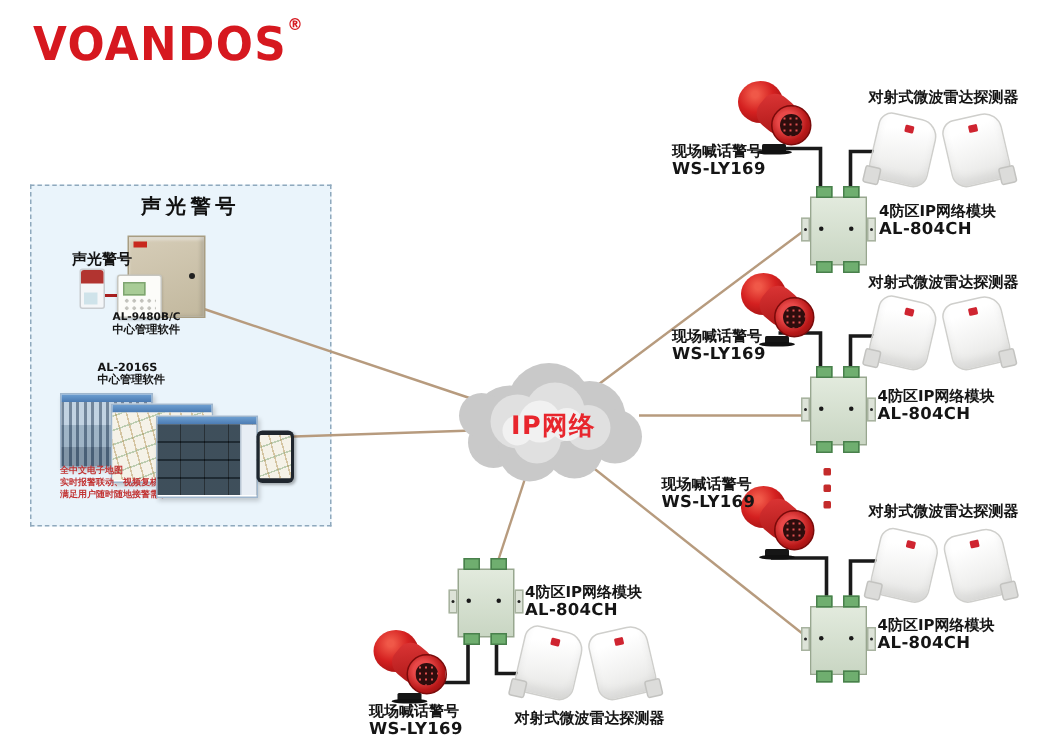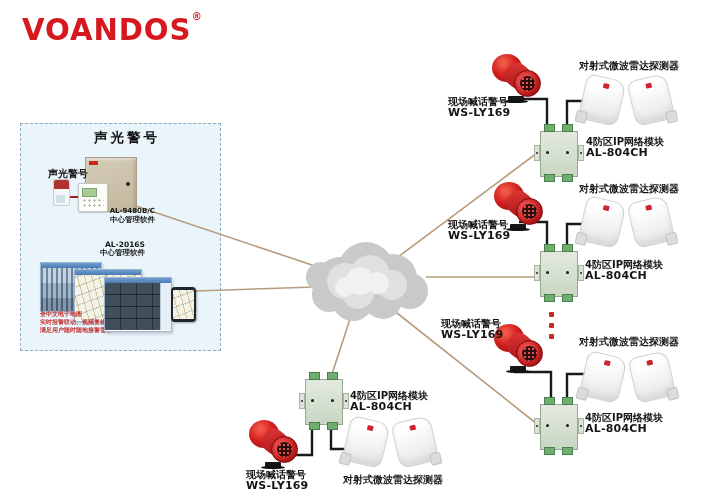--- a/index.html
+++ b/index.html
@@ -3,21 +3,21 @@
 <meta charset="utf-8">
 <style>
   html,body{margin:0;padding:0;}
   body{width:707px;height:500px;background:#ffffff;font-family:"DejaVu Sans",sans-serif;overflow:hidden;}
   #canvas{position:relative;width:707px;height:500px;background:#fff;}
   .abs{position:absolute;}
   .lbl{position:absolute;font-weight:bold;color:#151515;white-space:nowrap;line-height:1.12;}
   .lbl-cn{font-size:10px;}
   .lbl-model{font-size:11px;letter-spacing:.2px;}
   .lbl-tiny{font-size:10px;}
-  .ctr{text-align:right;}
+  .ctr{text-align:left;}
 
   
   .logo-en{position:absolute;left:22px;top:10px;font-size:31px;font-weight:900;color:#d6181f;letter-spacing:1px;transform:scaleX(.94);transform-origin:left;}
   .logo-reg{font-size:11px;vertical-align:20px;font-weight:bold;}
   .logo-cn{position:absolute;left:37px;top:42px;font-size:20px;font-weight:bold;color:#111;letter-spacing:9px;}
   .title{position:absolute;left:238px;top:48px;font-size:15px;font-weight:bold;color:#0d0d0d;letter-spacing:2.5px;}
 
   
   .center-box{position:absolute;left:20px;top:123px;width:199px;height:226px;border:1px dashed #8fa9bd;background:#eaf4fb;}
   .center-title{position:absolute;left:94px;top:129px;font-size:13.5px;font-weight:bold;letter-spacing:3px;color:#111;}
@@ -163,20 +163,21 @@
   <div class="phone" style="z-index:4;">
       <div class="phone-screen mapbg"></div>
     </div>
 
   <div class="features" style="z-index:3;">
     <div>全中文电子地图</div>
     <div>实时报警联动、视频复核</div>
     <div>满足用户随时随地接警需求</div>
   </div>
 
+  <div class="cloud-label" style="z-index:2;">IP网络</div>
 
   <div class="speaker" style="left:486px;top:52px;z-index:2;">
     <div class="sp-bulb"></div>
       <div class="sp-neck"></div>
     <div class="sp-bell"></div>
       <div class="sp-face"></div>
     <div class="sp-bracket"></div>
       <div class="sp-foot"></div>
   </div>
   <div class="lbl" style="left:448px;top:96px;z-index:3;">

